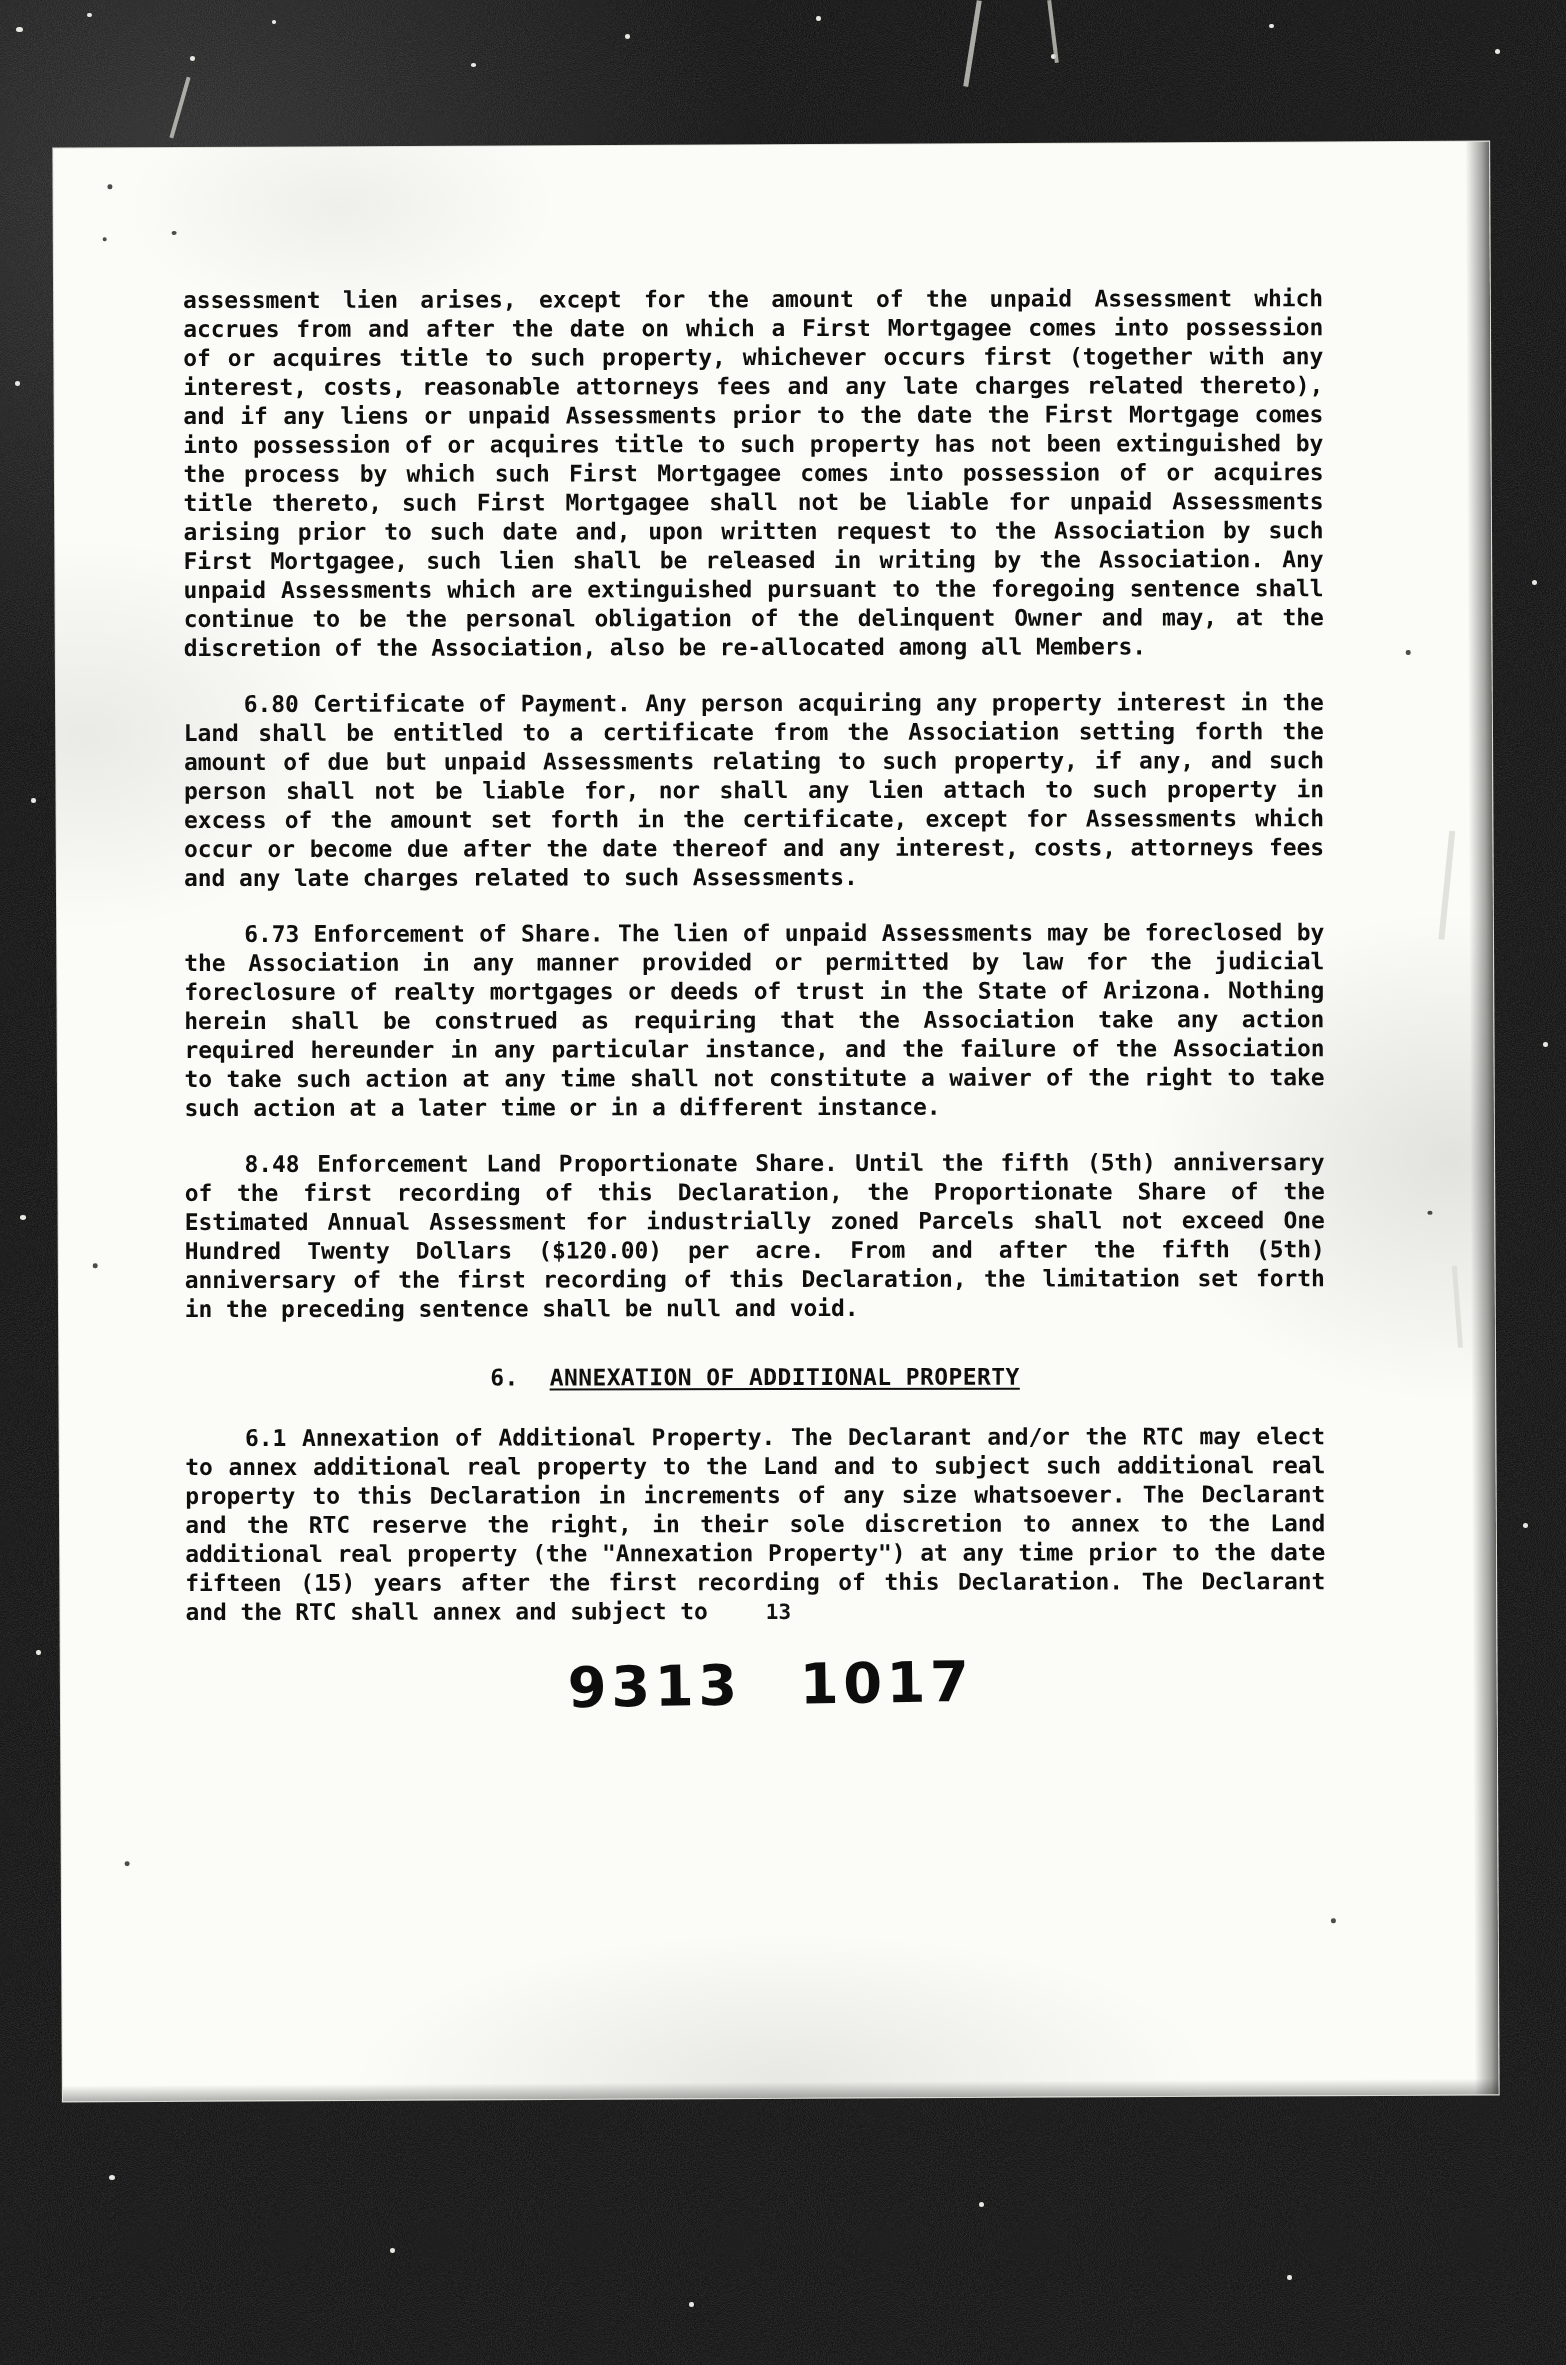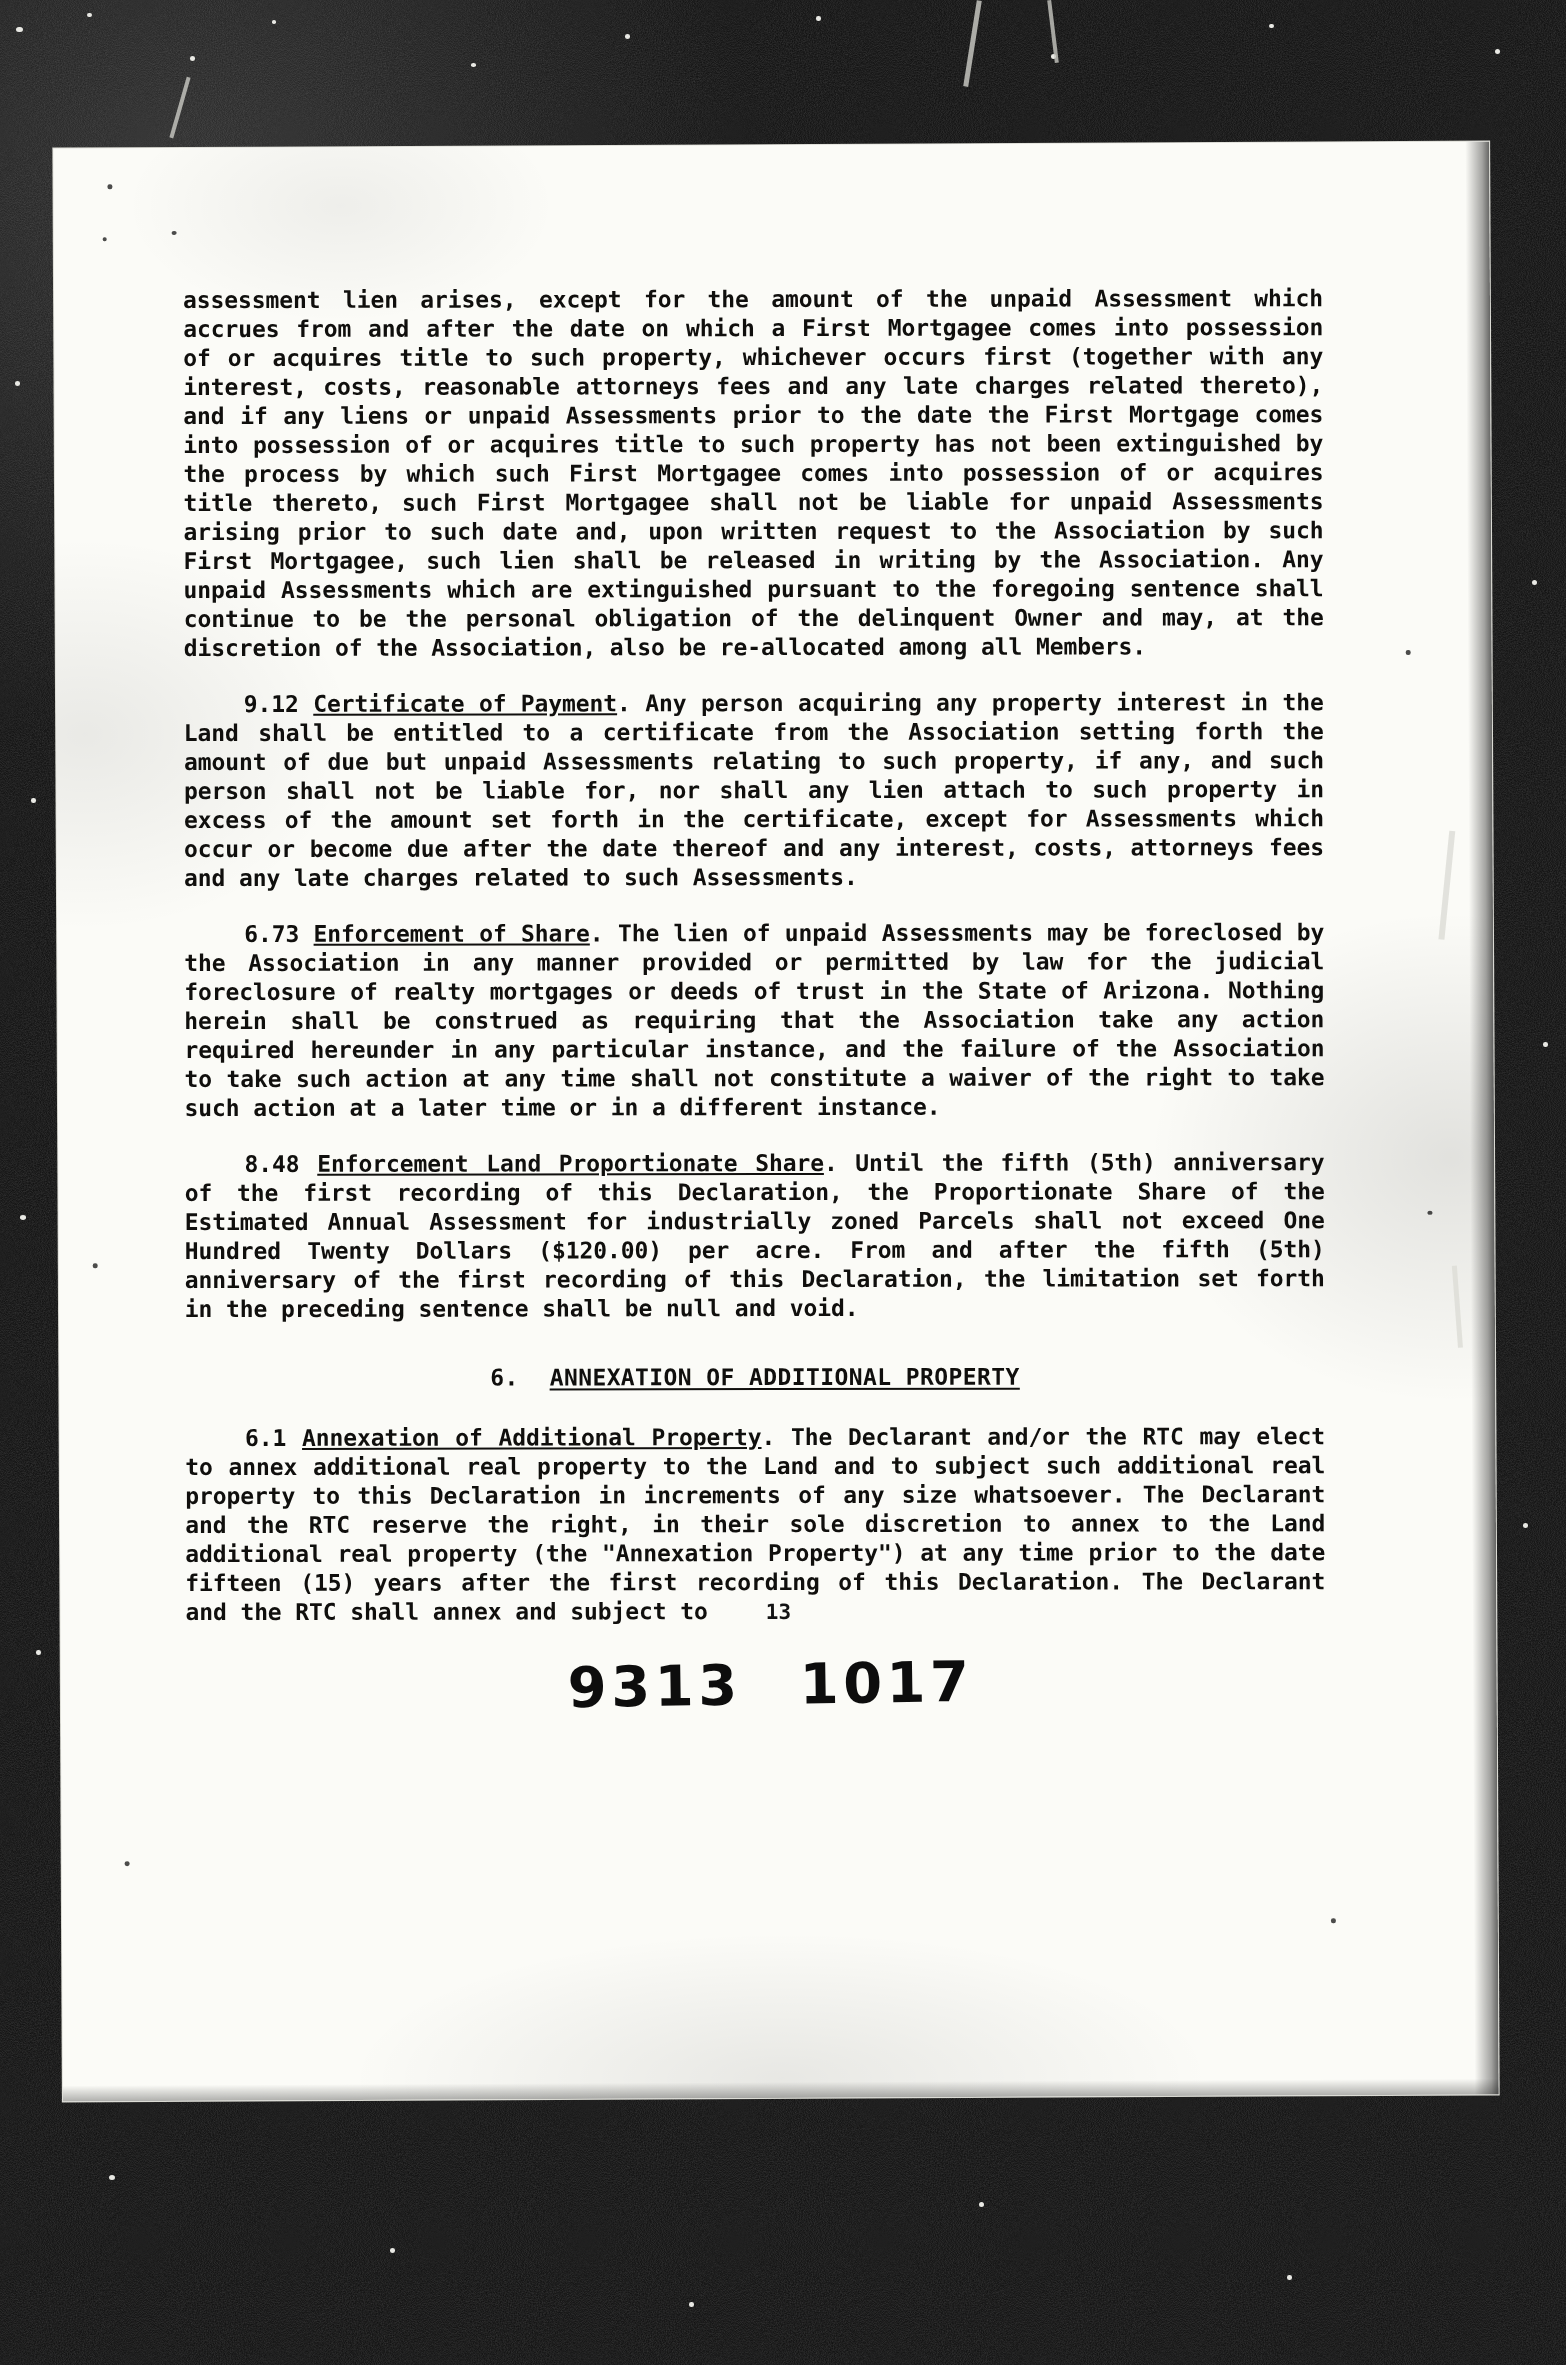--- a/index.html
+++ b/index.html
@@ -93,21 +93,20 @@
 
   .para {
     margin: 0 0 27px 0;
     text-align: justify;
     text-justify: inter-word;
   }
   .para.tight { margin-bottom: 25px; }
   .indent { display: inline-block; width: 60px; }
   .sec-num { white-space: nowrap; }
   .sec-title {
-    text-decoration: underline;
     text-underline-offset: 1.8px;
   }
 
   
   .center-head {
     margin: 40px 0 31px 0;
     text-align: center;
     letter-spacing: 0.4px;
   }
   .center-head .lbl {
@@ -198,21 +197,21 @@
   <div class="dark-speck" style="left:63px;  top:1713px;width:5.4px;  height:4.5px;"></div>
   <div class="dark-speck" style="left:1269px;top:1776px;width:4.5px;  height:4.5px;"></div>
   <div class="scratch" style="left:1387px; top:689px; width:6.3px; height:109px; transform:rotate(6deg);"></div>
   <div class="scratch" style="left:1396px; top:1124px; width:5.4px; height:82px; transform:rotate(-4deg);"></div>
 
   <div id="doc-body">
 
     <p class="para">assessment lien arises, except for the amount of the unpaid Assessment which accrues from and after the date on which a First Mortgagee comes into possession of or acquires title to such property, whichever occurs first (together with any interest, costs, reasonable attorneys fees and any late charges related thereto), and if any liens or unpaid Assessments prior to the date the First Mortgage comes into possession of or acquires title to such property has not been extinguished by the process by which such First Mortgagee comes into possession of or acquires title thereto, such First Mortgagee shall not be liable for unpaid Assessments arising prior to such date and, upon written request to the Association by such First Mortgagee, such lien shall be released in writing by the Association. Any unpaid Assessments which are extinguished pursuant to the foregoing sentence shall continue to be the personal obligation of the delinquent Owner and may, at the discretion of the Association, also be re-allocated among all Members.</p>
 
     <p class="para">
-      <span class="indent"></span><span class="sec-num">9.12</span>
+      <span class="indent"></span><span class="sec-num">6.80</span>
       <span class="sec-title">Certificate of Payment</span>.
       <span>Any person acquiring any property interest in the Land shall be entitled to a certificate from the Association setting forth the amount of due but unpaid Assessments relating to such property, if any, and such person shall not be liable for, nor shall any lien attach to such property in excess of the amount set forth in the certificate, except for Assessments which occur or become due after the date thereof and any interest, costs, attorneys fees and any late charges related to such Assessments.</span>
     </p>
 
     <p class="para">
       <span class="indent"></span><span class="sec-num">6.73</span>
       <span class="sec-title">Enforcement of Share</span>.
       <span>The lien of unpaid Assessments may be foreclosed by the Association in any manner provided or permitted by law for the judicial foreclosure of realty mortgages or deeds of trust in the State of Arizona. Nothing herein shall be construed as requiring that the Association take any action required hereunder in any particular instance, and the failure of the Association to take such action at any time shall not constitute a waiver of the right to take such action at a later time or in a different instance.</span>
     </p>
 

